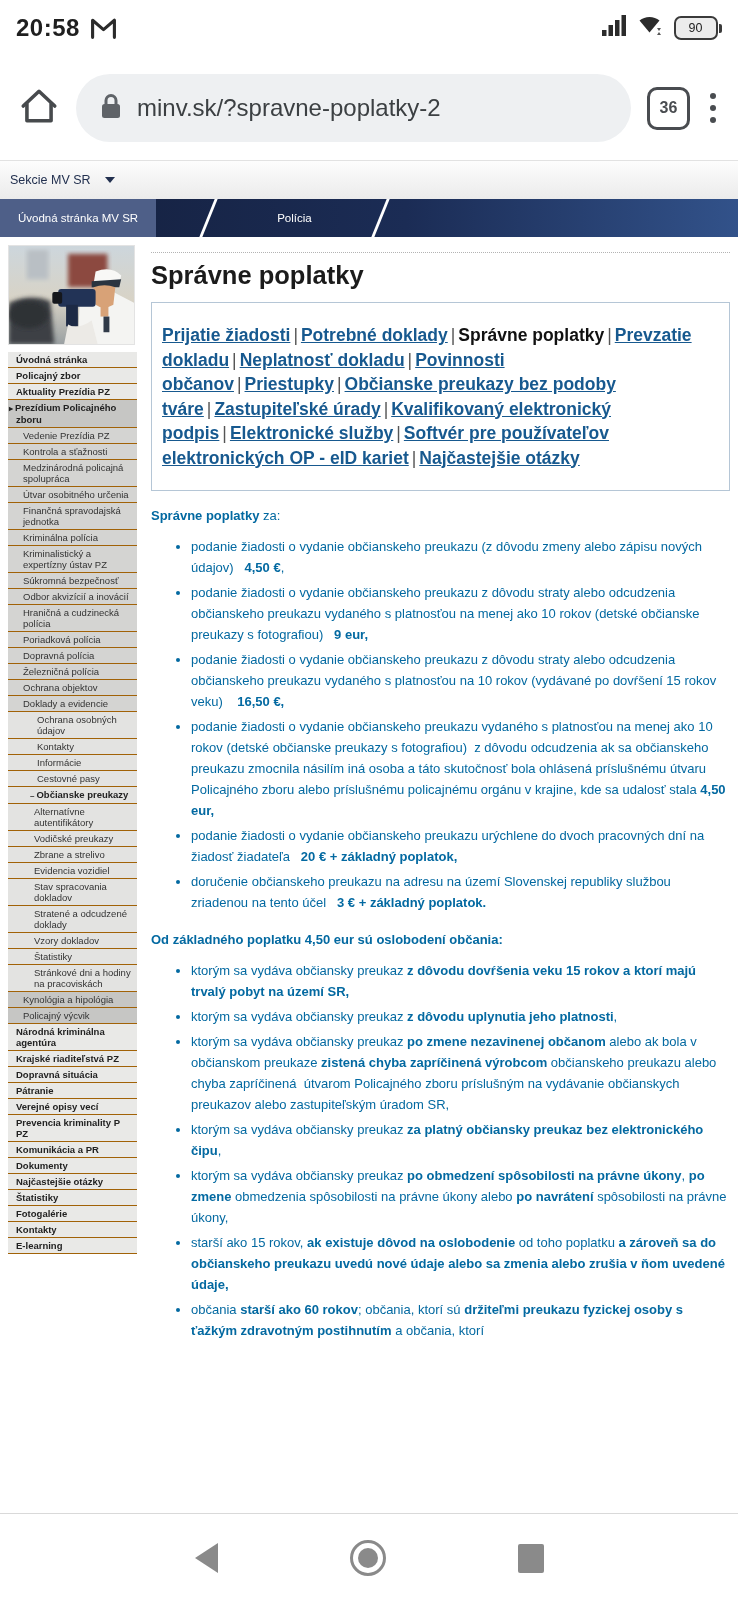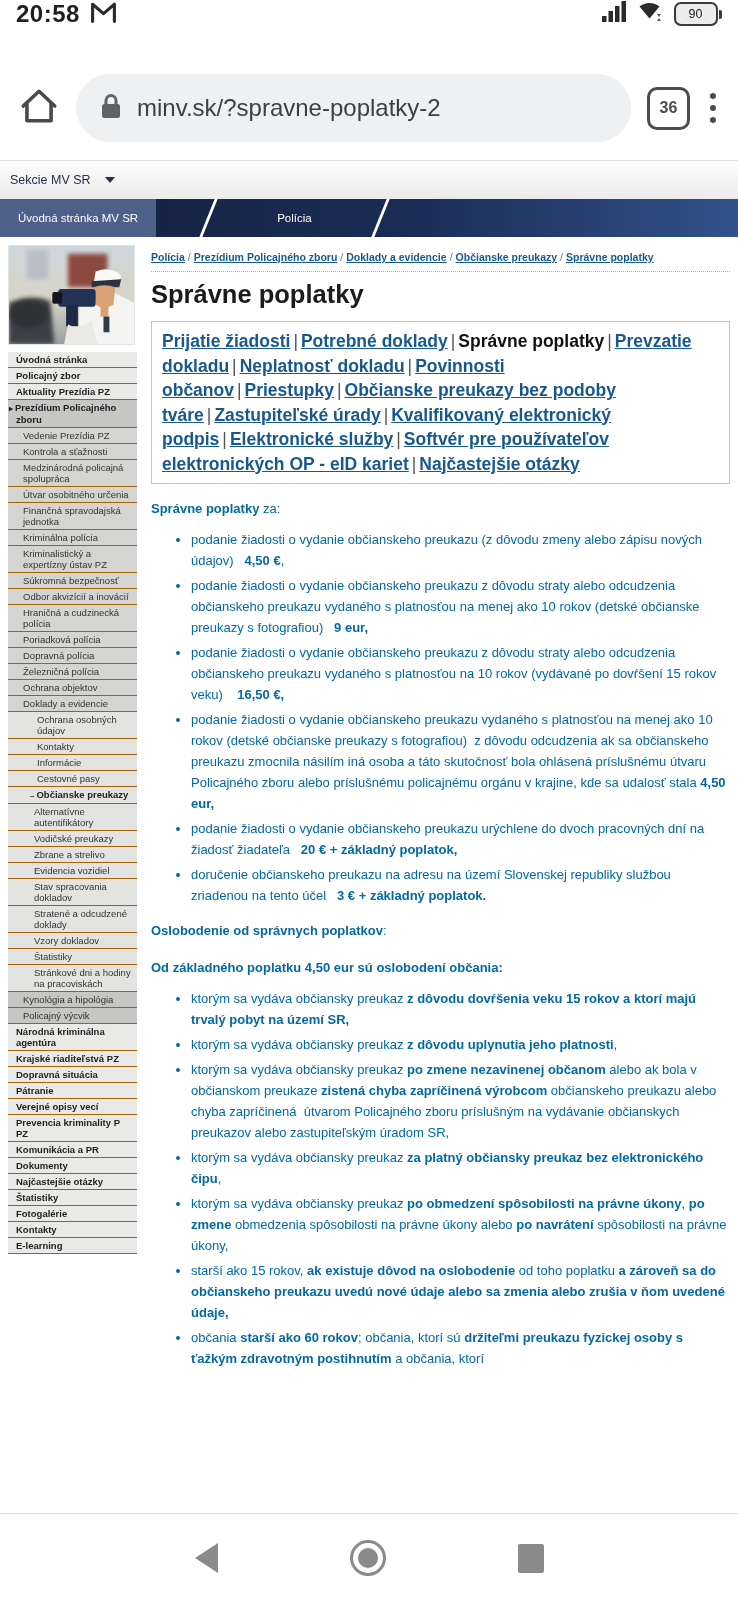--- a/index.html
+++ b/index.html
@@ -1,19 +1,19 @@
 <!DOCTYPE html>
 <html><head>
 <meta charset="utf-8">
 <style>
   html,body{margin:0;padding:0;}
   body{width:738px;height:1600px;background:#fff;font-family:"Liberation Sans",sans-serif;overflow:hidden;position:relative;}
 
   
-  .status-bar{height:56px;display:flex;align-items:flex-start;padding:0 16px;box-sizing:border-box;}
+  .status-bar{height:56px;display:flex;align-items:center;padding:0 16px;box-sizing:border-box;}
   .status-time{font-size:24px;font-weight:bold;color:#1f1f1f;letter-spacing:.5px;}
   .status-left-icons{display:flex;align-items:center;margin-left:10px;}
   .status-right{margin-left:auto;display:flex;align-items:center;gap:9px;}
   .battery{display:flex;align-items:center;}
   .battery-body{border:2.5px solid #3a3a3a;border-radius:7px;background:#ececec;min-width:34px;height:20px;display:flex;align-items:center;justify-content:center;font-size:12.5px;color:#222;padding:0 3px;}
   .battery-nub{width:3px;height:9px;background:#3a3a3a;border-radius:0 2px 2px 0;margin-left:1.5px;}
 
   
   .browser-bar{height:104px;display:flex;align-items:center;padding:0 18px;gap:16px;box-sizing:border-box;}
   .omnibox{flex:1;height:68px;background:#eef0f2;border-radius:34px;display:flex;align-items:center;padding:0 24px;gap:15px;min-width:0;}
@@ -51,21 +51,21 @@
   .menu li.bold{font-weight:bold;color:#222;}
   .menu .marker{display:inline-block;margin-left:-7px;margin-right:2px;font-size:8px;}
 
   
   .content{flex:1;min-width:0;padding:0 8px 0 14px;}
   .breadcrumb{font-size:10.5px;font-weight:bold;margin-top:5px;line-height:14px;}
   .breadcrumb a{color:#17598f;text-decoration:underline;cursor:pointer;}
   .breadcrumb .sep{color:#777;font-weight:normal;padding:0 3px;}
   .dotted-rule{border:0;border-bottom:1px dotted #b3b3b3;margin:7px 0 8px;}
   h1.page-title{font-size:25.5px;margin:4px 0 12px;color:#1b1b1b;font-weight:bold;}
-  .tab-links{border:1px solid #b5c6d6;padding:7px 10px;font-size:17.5px;font-weight:bold;line-height:24.5px;color:#1c1c1c;margin-bottom:2px;}
+  .tab-links{border:1px solid #b5c6d6;padding:20px 10px;font-size:17.5px;font-weight:bold;line-height:24.5px;color:#1c1c1c;margin-bottom:2px;}
   .tab-links a{color:#17598f;text-decoration:underline;cursor:pointer;}
   .tab-links .sep{color:#555;font-weight:normal;padding:0 3px;}
   .tab-links .current{color:#111;text-decoration:none;}
 
   .content-text{font-size:13px;line-height:21px;color:#0369a1;}
   .content-text p{margin:14px 0 6px;}
   .content-text p.subhead{font-weight:bold;margin:16px 0 6px;}
   .content-text ul{margin:10px 0 12px;padding-left:40px;}
   .content-text li{margin-bottom:4px;}
 
@@ -229,38 +229,36 @@
           <li class="lv1 bold">Dokumenty</li>
           <li class="lv1 bold">Najčastejšie otázky</li>
           <li class="lv1 bold">Štatistiky</li>
           <li class="lv1 bold">Fotogalérie</li>
           <li class="lv1 bold">Kontakty</li>
           <li class="lv1 bold">E-learning</li>
         </ul>
     </div>
 
     <div class="content">
-      <div class="breadcrumb" id="breadcrumb"><a>Polícia</a><span class="sep">/</span><a>Prezídium Policajného zboru</a><span class="sep">/</span><a>Doklady a evidencie</a><span class="sep">/</span><a>Občianske preukazy</a><span class="sep">/</span><a>Správne poplatky</a></div>
       <hr class="dotted-rule">
       <h1 class="page-title">Správne poplatky</h1>
 
       <div class="tab-links" id="tab-links"><a>Prijatie žiadosti</a><span class="sep">|</span><a>Potrebné doklady</a><span class="sep">|</span><span class="current">Správne poplatky</span><span class="sep">|</span><a>Prevzatie dokladu</a><span class="sep">|</span><a>Neplatnosť dokladu</a><span class="sep">|</span><a>Povinnosti občanov</a><span class="sep">|</span><a>Priestupky</a><span class="sep">|</span><a>Občianske preukazy bez podoby tváre</a><span class="sep">|</span><a>Zastupiteľské úrady</a><span class="sep">|</span><a>Kvalifikovaný elektronický podpis</a><span class="sep">|</span><a>Elektronické služby</a><span class="sep">|</span><a>Softvér pre používateľov elektronických OP - eID kariet</a><span class="sep">|</span><a>Najčastejšie otázky</a></div>
 
       <div class="content-text">
         <p><b>Správne poplatky</b> za:</p>
         <ul id="fees-list">
             <li>podanie žiadosti o vydanie občianskeho preukazu (z dôvodu zmeny alebo zápisu nových údajov)&nbsp;&nbsp; <b>4,50 €</b>,</li>
             <li>podanie žiadosti o vydanie občianskeho preukazu z dôvodu straty alebo odcudzenia občianskeho preukazu vydaného s platnosťou na menej ako 10 rokov (detské občianske preukazy s fotografiou)&nbsp;&nbsp; <b>9 eur,</b></li>
             <li>podanie žiadosti o vydanie občianskeho preukazu z dôvodu straty alebo odcudzenia občianskeho preukazu vydaného s platnosťou na 10 rokov (vydávané po dovŕšení 15 rokov veku)&nbsp;&nbsp;&nbsp; <b>16,50 €,</b></li>
             <li>podanie žiadosti o vydanie občianskeho preukazu vydaného s platnosťou na menej ako 10 rokov (detské občianske preukazy s fotografiou)&nbsp; z dôvodu odcudzenia ak sa občianskeho preukazu zmocnila násilím iná osoba a táto skutočnosť bola ohlásená príslušnému útvaru Policajného zboru alebo príslušnému policajnému orgánu v krajine, kde sa udalosť stala <b>4,50 eur,</b></li>
             <li>podanie žiadosti o vydanie občianskeho preukazu urýchlene do dvoch pracovných dní na žiadosť žiadateľa&nbsp;&nbsp; <b>20 € + základný poplatok,</b></li>
             <li>doručenie občianskeho preukazu na adresu na území Slovenskej republiky službou zriadenou na tento účel&nbsp;&nbsp; <b>3 € + základný poplatok.</b></li>
           </ul>
 
-        <p><b>Oslobodenie od správnych poplatkov</b>:</p>
         <p class="subhead"><b>Od základného poplatku 4,50 eur sú oslobodení občania:</b></p>
         <ul id="exempt-list">
             <li>ktorým sa vydáva občiansky preukaz <b>z dôvodu dovŕšenia veku 15 rokov a ktorí majú trvalý pobyt na území SR,</b></li>
             <li>ktorým sa vydáva občiansky preukaz <b>z dôvodu uplynutia jeho platnosti</b>,</li>
             <li>ktorým sa vydáva občiansky preukaz <b>po zmene nezavinenej občanom</b> alebo ak bola v občianskom preukaze <b>zistená chyba zapríčinená výrobcom</b> občianskeho preukazu alebo chyba zapríčinená&nbsp; útvarom Policajného zboru príslušným na vydávanie občianskych preukazov alebo zastupiteľským úradom SR,</li>
             <li>ktorým sa vydáva občiansky preukaz <b>za platný občiansky preukaz bez elektronického čipu</b>,</li>
             <li>ktorým sa vydáva občiansky preukaz <b>po obmedzení spôsobilosti na právne úkony</b>, <b>po zmene</b> obmedzenia spôsobilosti na právne úkony alebo <b>po navrátení</b> spôsobilosti na právne úkony,</li>
             <li>starší ako 15 rokov, <b>ak existuje dôvod na oslobodenie</b> od toho poplatku <b>a zároveň sa do občianskeho preukazu uvedú nové údaje alebo sa zmenia alebo zrušia v ňom uvedené údaje,</b></li>
             <li>občania <b>starší ako 60 rokov</b>; občania, ktorí sú <b>držiteľmi preukazu fyzickej osoby s ťažkým zdravotným postihnutím</b> a občania, ktorí</li>
           </ul>

